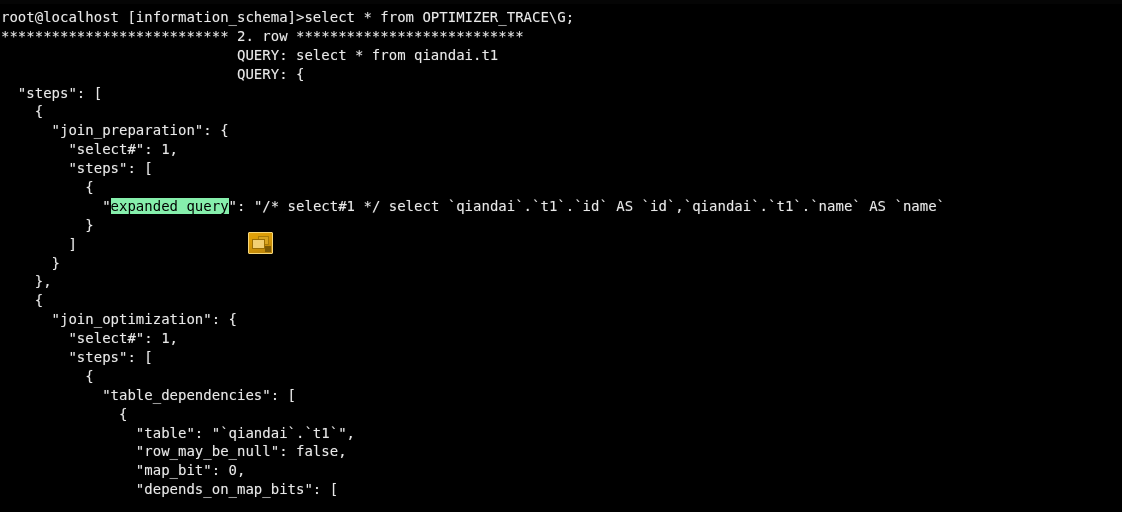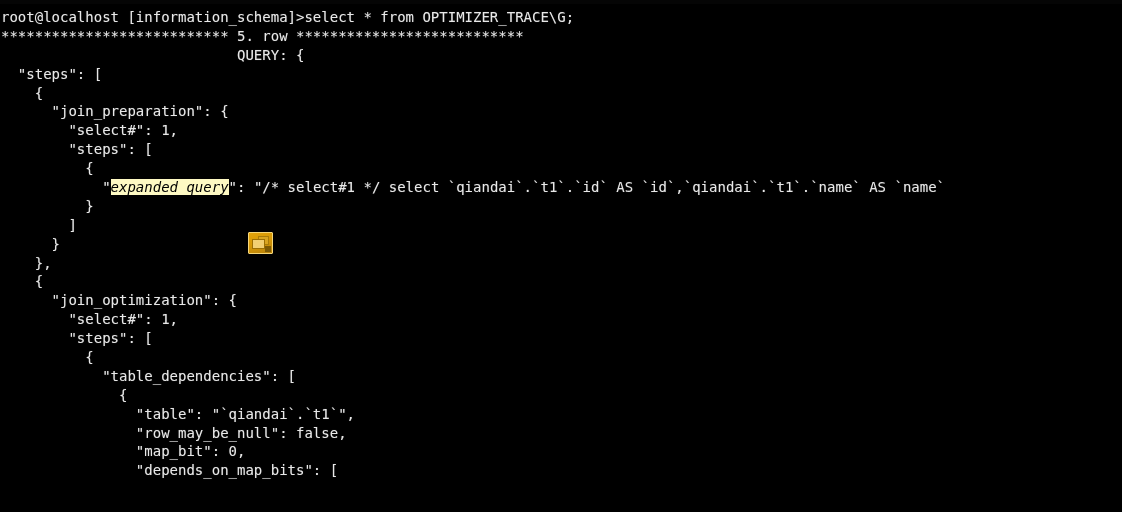--- a/index.html
+++ b/index.html
@@ -30,24 +30,23 @@
   .line {
     position: relative;
     height: 18.9px;
     white-space: pre;
     color: #e8e8e8;
     padding-left: 1px;
     overflow: hidden;
     text-shadow: 0 0 1px rgba(200,200,200,0.35);
   }
   .sel {
-    background: #fef9c3;
+    background: #86efac;
     color: #000000;
     text-shadow: none;
-    font-style: italic;
   }
   #copy-icon {
     position: absolute;
     left: 248px;
     top: 228px;
     width: 25px;
     height: 22px;
     background: linear-gradient(160deg, #e3a30a 0%, #d69806 45%, #b8820b 100%);
     border: 1px solid #f6d77a;
     box-sizing: border-box;
@@ -82,21 +81,22 @@
     height: 6px;
     background: #7d5a04;
   }
 </style>
 </head>
 <body>
 
 <div id="terminal">
   <div id="screen">
       <div class="line">root@localhost [information_schema]&gt;select * from OPTIMIZER_TRACE\G;</div>
-      <div class="line">*************************** 5. row ***************************</div>
+      <div class="line">*************************** 2. row ***************************</div>
+      <div class="line">                            QUERY: select * from qiandai.t1</div>
       <div class="line">                            QUERY: {</div>
       <div class="line">  "steps": [</div>
       <div class="line">    {</div>
       <div class="line">      "join_preparation": {</div>
       <div class="line">        "select#": 1,</div>
       <div class="line">        "steps": [</div>
       <div class="line">          {</div>
       <div class="line"><span>            "</span><span class="sel">expanded_query</span><span>": "/* select#1 */ select `qiandai`.`t1`.`id` AS `id`,`qiandai`.`t1`.`name` AS `name`</span></div>
       <div class="line">          }</div>
       <div class="line">        ]</div>

